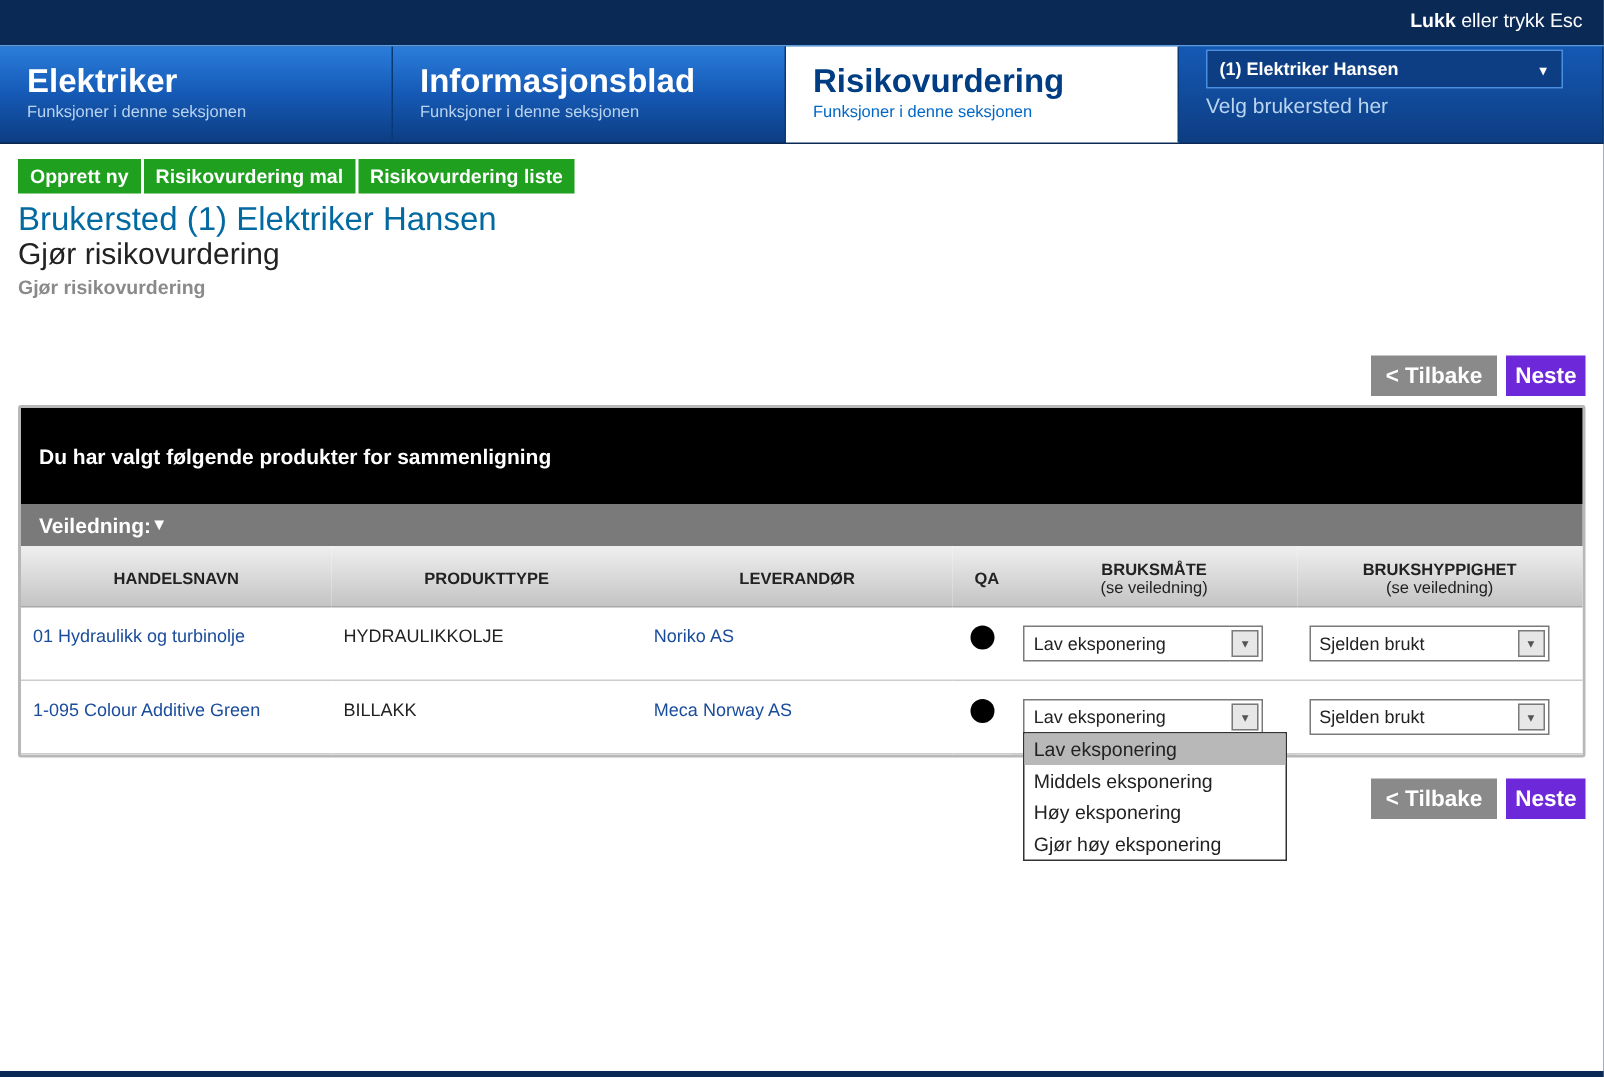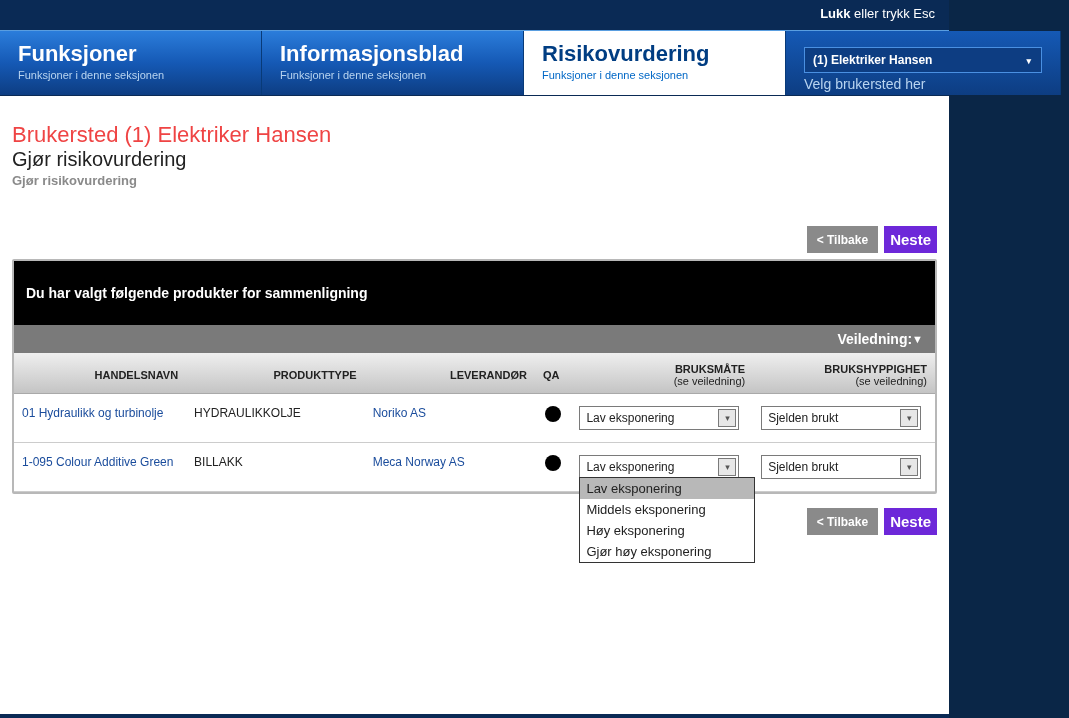--- a/index.html
+++ b/index.html
@@ -1,47 +1,47 @@
 <!DOCTYPE html>
 <html><head>
 <meta charset="utf-8">
 <style>
   * { box-sizing: border-box; margin: 0; padding: 0; font-family: Arial, Helvetica, sans-serif; }
   body { background: #0a2647; font-size: 13px; }
-  .outer { width: 949px; height: 718px; background: #0a2a55; position: relative; }
+  .outer { width: 1069px; height: 718px; background: #0a2a55; position: relative; }
   .topbar { height: 30px; background: #0a2a55; color: #fff; text-align: right; padding: 6px 14px; font-size: 13px; }
   .topbar .bold { font-weight: bold; }
   .nav { display: flex; height: 66px; background: linear-gradient(to bottom, #2b7ddb 0%, #1559b5 50%, #0d3d82 100%); border-top: 1px solid #5a9ee0; border-bottom: 1px solid #0a2a55; }
   .nav-tab { flex: 0 0 262px; padding: 10px 18px 8px 18px; border-right: 1px solid #083a78; color: #fff; cursor: pointer; }
   .nav-tab.active { background: #fff; color: #003d82; }
   .nav-tab.active .nav-sub { color: #0067c6; }
-  .nav-tab.user-slot { flex: 1; background: linear-gradient(to bottom, #1559b5, #0d3d82); padding-top: 16px; }
+  .nav-tab.user-slot { flex: 1; background: linear-gradient(to bottom, #1559b5, #0d3d82); padding-top: 2px; }
   .nav-title { font-size: 22px; font-weight: bold; }
   .nav-sub { font-size: 11px; color: #b8d4f0; margin-top: 2px; }
   .user-select-wrap { position: relative; }
   .user-select { background: #0d3d82; border: 1px solid #4a90e2; color: #fff; font-weight: bold; padding: 5px 22px 5px 8px; width: 238px; font-size: 12px; position: relative; cursor: pointer; }
   .user-arrow { position: absolute; right: 10px; top: 8px; font-size: 9px; color: #fff; }
   .user-hint { font-size: 14px; color: #b8d4f0; margin-top: 3px; }
   .content { background: #fff; padding: 10px 12px; height: 618px; position: relative; }
   .green-btns { display: flex; gap: 2px; }
   .green-btn { background: #1fa01f; color: #fff; border: none; padding: 4px 8px; font-size: 13px; font-weight: bold; cursor: pointer; }
-  .page-h1 { font-size: 22px; color: #ef4444; margin-top: 16px; }
+  .page-h1 { font-size: 22px; color: #0369a1; margin-top: 4px; }
   .page-h2 { font-size: 20px; color: #222; }
   .page-sub { font-size: 13px; color: #8a8a8a; font-weight: bold; margin-top: 2px; }
   .nav-buttons { display: flex; justify-content: flex-end; gap: 6px; margin: 38px 0 6px 0; }
   .nav-buttons.bottom { margin-top: 14px; }
-  .btn-grey { background: #8a8a8a; color: #fff; border: none; padding: 5px 10px; font-size: 12px; font-weight: bold; cursor: pointer; }
+  .btn-grey { background: #8a8a8a; color: #fff; border: none; padding: 5px 10px; font-size: 15px; font-weight: bold; cursor: pointer; }
   .btn-green2 { background: #6d28d9; color: #fff; border: none; padding: 5px 6px; font-size: 15px; font-weight: bold; cursor: pointer; }
   .panel { border: 2px solid #b8b8b8; border-radius: 2px; }
   .panel-head { background: #000; color: #fff; font-weight: bold; padding: 24px 12px; font-size: 14px; }
-  .panel-guide { background: #7a7a7a; color: #fff; font-weight: bold; padding: 6px 12px; font-size: 14px; display: flex; justify-content: flex-end; align-items: center; cursor: pointer; }
+  .panel-guide { background: #7a7a7a; color: #fff; font-weight: bold; padding: 6px 12px; font-size: 14px; display: flex; justify-content: flex-start; align-items: center; cursor: pointer; }
   .panel-guide .tri { font-size: 11px; }
   table { width: 100%; border-collapse: collapse; }
-  th { background: linear-gradient(to bottom, #efefef, #c4c4c4); text-align: right; padding: 10px 8px 6px 8px; font-size: 11px; font-weight: bold; color: #222; border-bottom: 1px solid #a9a9a9; }
-  th.qa { text-align: left; width: 38px; }
+  th { background: linear-gradient(to bottom, #efefef, #c4c4c4); text-align: center; padding: 10px 8px 6px 8px; font-size: 11px; font-weight: bold; color: #222; border-bottom: 1px solid #a9a9a9; }
+  th.qa { text-align: right; width: 38px; }
   th .hint { font-weight: normal; display: block; }
   td { padding: 12px 8px; border-bottom: 1px solid #ccc; vertical-align: top; color: #1a4c9c; font-size: 12px; background: #fff; }
   td.plain { color: #222; margin-top: 35px; }
   td.qa-cell { text-align: center; }
   .dot { width: 16px; height: 16px; border-radius: 50%; background: #000; display: inline-block; }
   .dd { position: relative; display: inline-block; width: 160px; }
   .dd-body { border: 1px solid #7a7a7a; background: #fff; padding: 4px 26px 4px 6px; font-size: 12px; color: #222; cursor: pointer; position: relative; }
   .dd-arrow { position: absolute; right: 2px; top: 2px; width: 18px; height: 18px; border: 1px solid #7a7a7a; background: #e7e7e7; display: flex; align-items: center; justify-content: center; font-size: 9px; color: #555; }
   .dd-list { position: absolute; top: 22px; left: 0; width: 176px; background: #fff; border: 1px solid #333; z-index: 10; }
   .dd-opt { padding: 3px 6px; font-size: 13px; cursor: pointer; }
@@ -55,21 +55,21 @@
 </head>
 <body>
 
 <div class="outer">
   <div class="topbar">
     <span class="bold">Lukk</span><span> eller trykk Esc</span>
   </div>
 
   <div class="nav">
     <div class="nav-tab">
-      <div class="nav-title">Funksjoner</div>
+      <div class="nav-title">Elektriker</div>
       <div class="nav-sub">Funksjoner i denne seksjonen</div>
     </div>
     <div class="nav-tab">
       <div class="nav-title">Informasjonsblad</div>
       <div class="nav-sub">Funksjoner i denne seksjonen</div>
     </div>
     <div class="nav-tab active">
       <div class="nav-title">Risikovurdering</div>
       <div class="nav-sub">Funksjoner i denne seksjonen</div>
     </div>
@@ -78,20 +78,25 @@
         <div class="user-select">
           <span>(1) Elektriker Hansen</span>
           <span class="user-arrow">▾</span>
         </div>
         <div class="user-hint">Velg brukersted her</div>
       </div>
     </div>
   </div>
 
   <div class="content">
+    <div class="green-btns">
+      <button class="green-btn">Opprett ny</button>
+      <button class="green-btn">Risikovurdering mal</button>
+      <button class="green-btn">Risikovurdering liste</button>
+    </div>
 
     <div class="page-h1">Brukersted (1) Elektriker Hansen</div>
     <div class="page-h2">Gjør risikovurdering</div>
     <div class="page-sub">Gjør risikovurdering</div>
 
     <div class="nav-buttons">
       <button class="btn-grey">&lt; Tilbake</button>
       <button class="btn-green2">Neste</button>
     </div>
 

